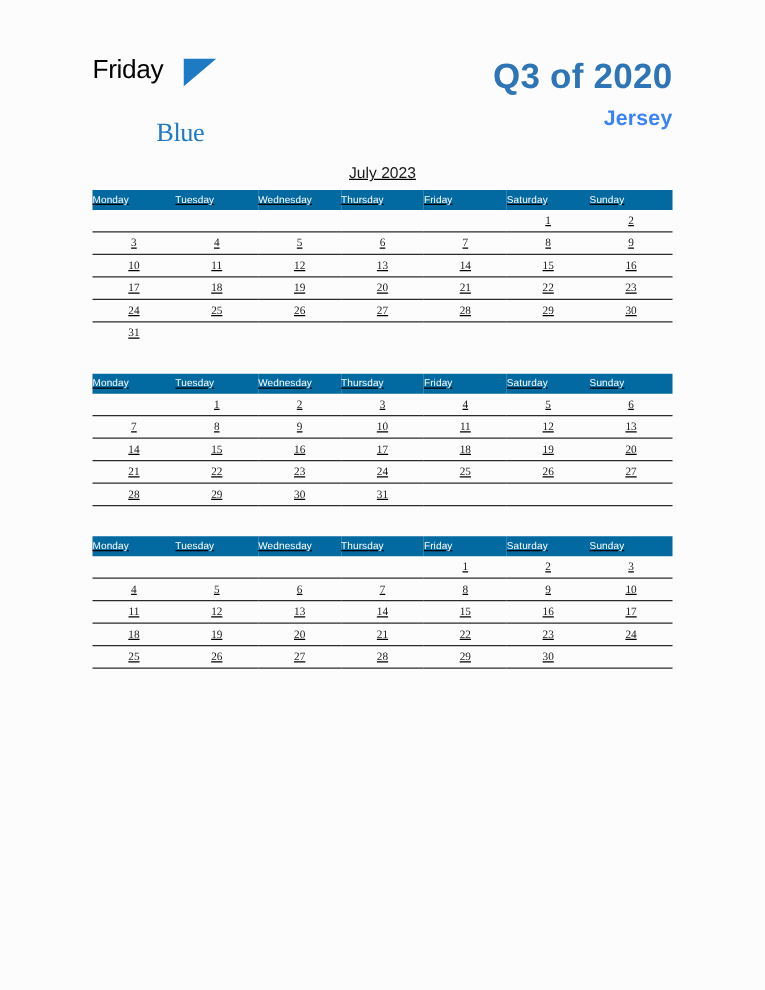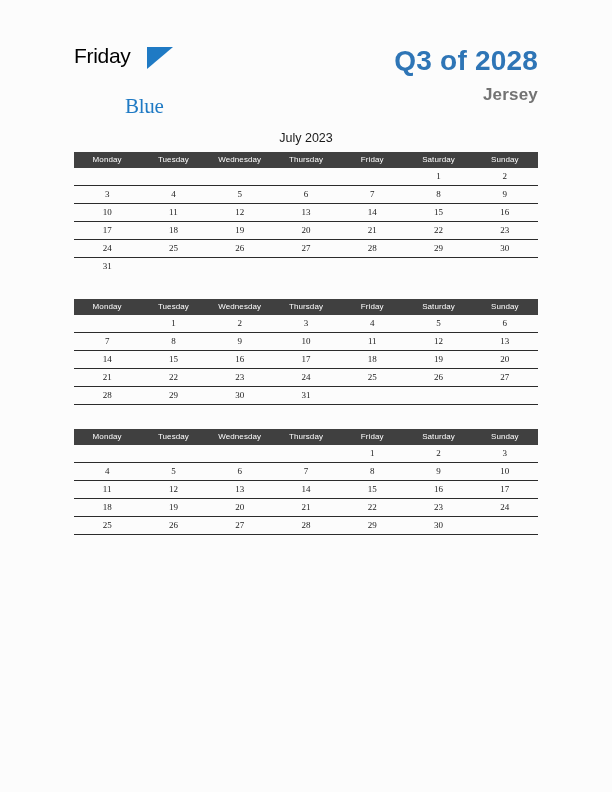--- a/index.html
+++ b/index.html
@@ -72,57 +72,58 @@
   .quarter-title {
     font-size: 28px;
     font-weight: bold;
     color: #2e75b6;
     line-height: 34px;
     letter-spacing: 0.2px;
   }
   .region-title {
     font-size: 17px;
     font-weight: bold;
-    color: #737373;
+    color: #3b82f6;
     line-height: 22px;
     margin-top: 6px;
     letter-spacing: 0.2px;
   }
 
   
   .months {
     position: absolute;
     left: 0;
     top: 130px;
     width: 612px;
   }
   .month-block {
     position: relative;
     width: 464px;
     margin: 0 auto 24px auto;
+    text-decoration: underline;
   }
   .month-title {
     text-align: center;
     font-size: 12.5px;
     color: #1a1a1a;
     line-height: 16px;
     padding-bottom: 6px;
     font-family: "Liberation Sans", sans-serif;
   }
   table.cal {
     border-collapse: collapse;
     width: 464px;
     table-layout: fixed;
   }
   table.cal th {
-    background: #404040;
+    background: #0369a1;
     color: #ffffff;
     font-size: 8px;
     font-weight: normal;
-    text-align: center;
+    text-align: left;
     height: 16px;
     padding: 0;
     line-height: 16px;
     letter-spacing: 0.1px;
   }
   table.cal td {
     height: 17px;
     text-align: center;
     font-size: 9px;
     color: #1a1a1a;
@@ -140,21 +141,21 @@
 
 <div class="page-header">
 
   <div class="logo">
     <span class="logo-general">Friday</span>
     <span class="logo-triangle"></span>
     <span class="logo-blue">Blue</span>
   </div>
 
   <div class="title-block">
-    <div class="quarter-title">Q3 of 2028</div>
+    <div class="quarter-title">Q3 of 2020</div>
     <div class="region-title">Jersey</div>
   </div>
 
 </div>
 
 <div class="months">
     <div class="month-block">
       <div class="month-title">July 2023</div>
       <table class="cal">
         <thead>

